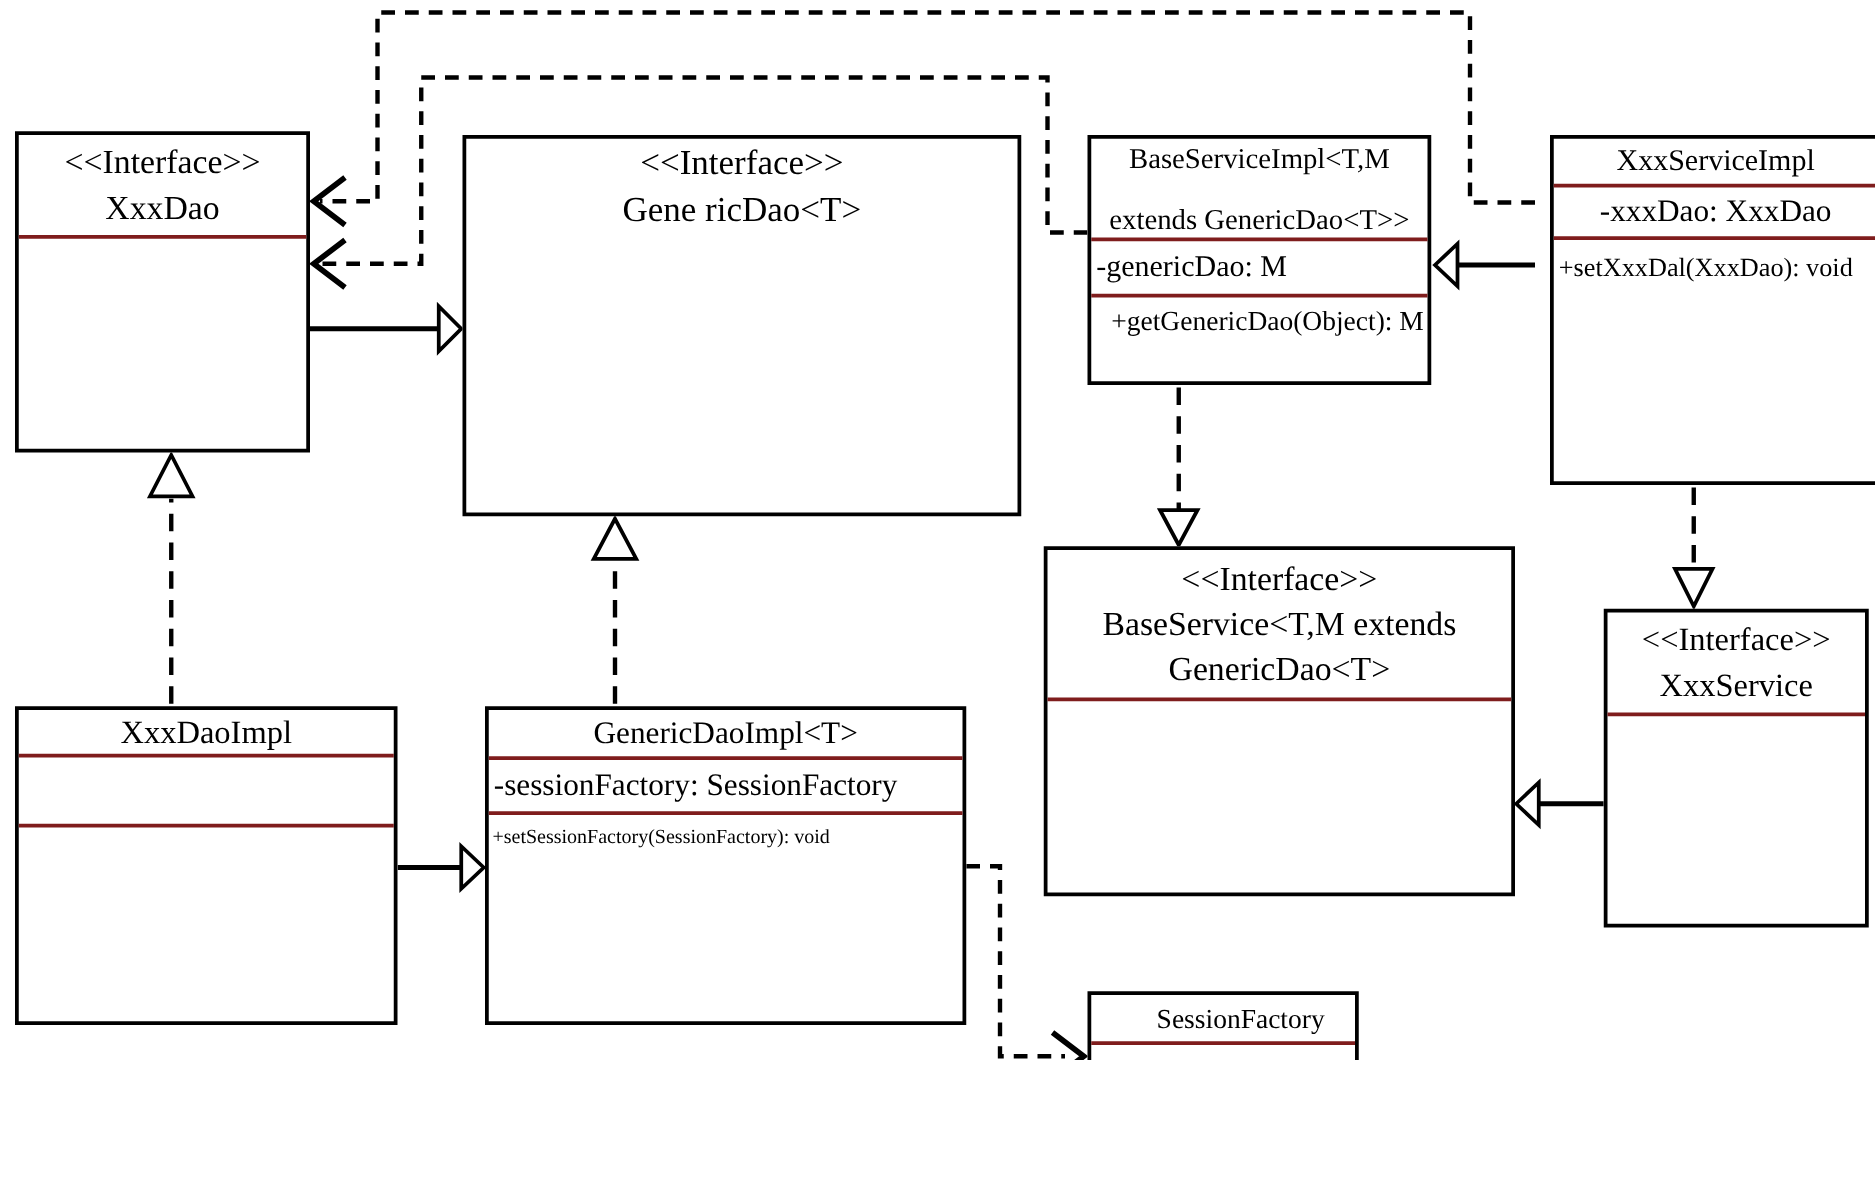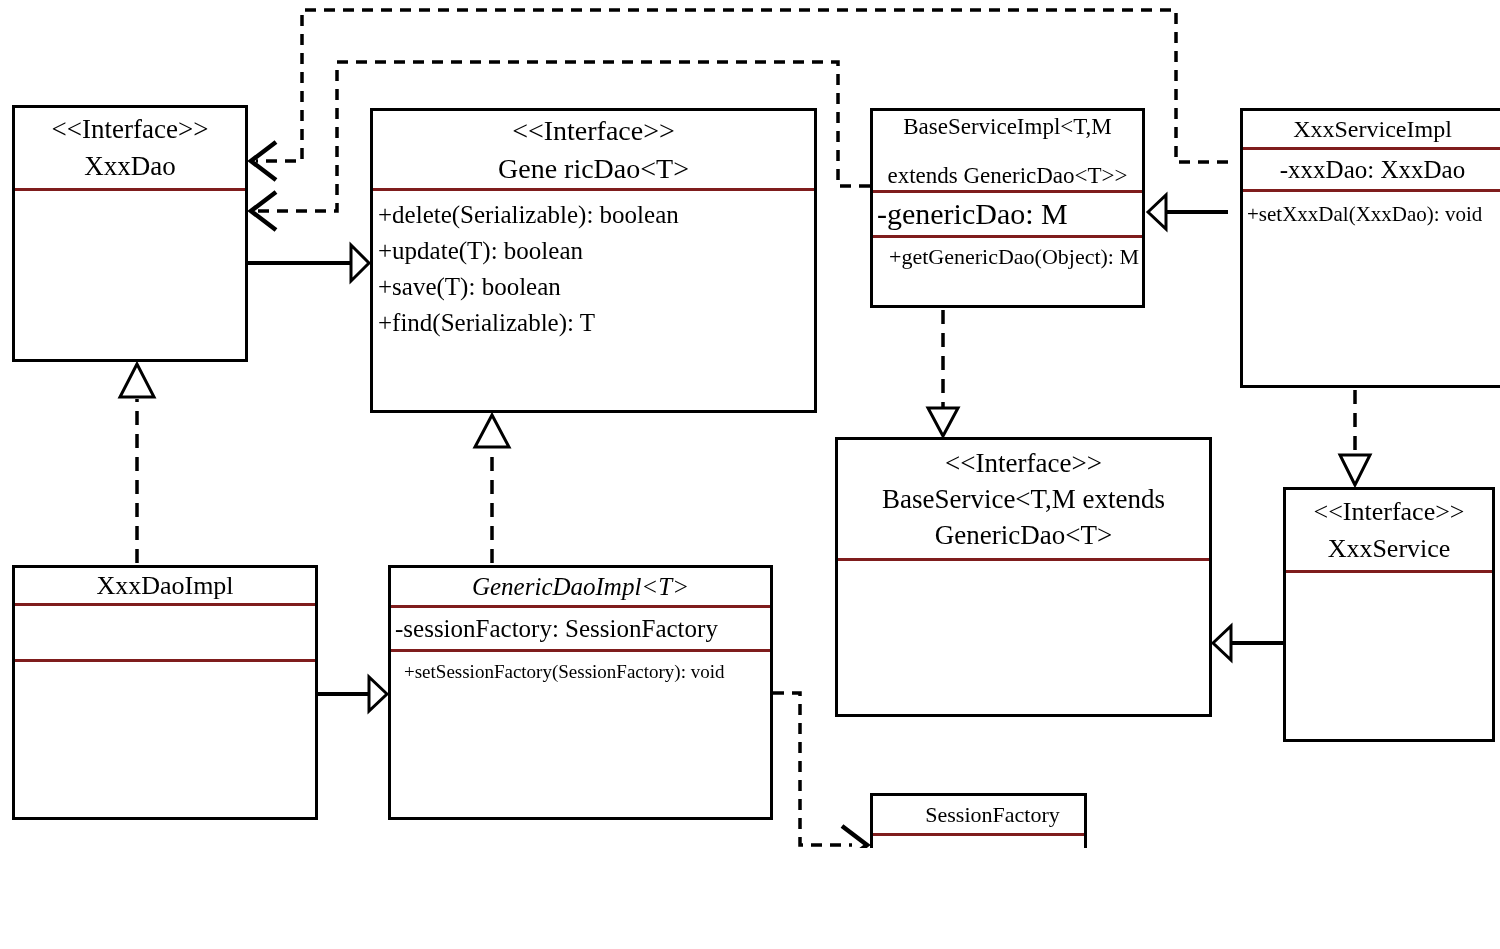--- a/index.html
+++ b/index.html
@@ -69,34 +69,28 @@
       <div>XxxDao</div>
     </div>
     <div class="cmp grow"></div>
   </div>
 
   <div class="uml-box" style="left:370px;top:108px;width:447px;height:305px;">
     <div class="cmp title" style="height:77px;font-size:28px;line-height:38px;">
       <div>&lt;&lt;Interface&gt;&gt;</div>
       <div>Gene ricDao&lt;T&gt;</div>
     </div>
-    <div class="cmp grow methods" style="font-size:25px;line-height:36px;padding-left:5px;">
-      <div class="mline">+delete(Serializable): boolean</div>
-      <div class="mline">+update(T): boolean</div>
-      <div class="mline">+save(T): boolean</div>
-      <div class="mline">+find(Serializable): T</div>
-    </div>
   </div>
 
   <div class="uml-box" style="left:870px;top:108px;width:275px;height:200px;">
     <div class="cmp title" style="height:79px;font-size:23px;line-height:37px;gap:12px;">
       <div>BaseServiceImpl&lt;T,M</div>
       <div>extends GenericDao&lt;T&gt;&gt;</div>
     </div>
-    <div class="cmp attr-row" style="height:45px;font-size:30px;padding-left:4px;">
+    <div class="cmp attr-row" style="height:45px;font-size:24px;padding-left:4px;">
       <div class="mline">-genericDao: M</div>
     </div>
     <div class="cmp grow methods" style="font-size:22px;padding-left:16px;">
       <div class="mline">+getGenericDao(Object): M</div>
     </div>
   </div>
 
   <div class="uml-box" style="left:1240px;top:108px;width:265px;height:280px;">
     <div class="cmp title" style="height:36px;font-size:24px;line-height:36px;">
       <div>XxxServiceImpl</div>
@@ -128,27 +122,27 @@
 
   <div class="uml-box" style="left:12px;top:565px;width:306px;height:255px;">
     <div class="cmp title" style="height:35px;font-size:26px;line-height:35px;">
       <div>XxxDaoImpl</div>
     </div>
     <div class="cmp" style="height:56px;"></div>
     <div class="cmp grow"></div>
   </div>
 
   <div class="uml-box" style="left:388px;top:565px;width:385px;height:255px;">
-    <div class="cmp title" style="height:37px;font-size:25px;line-height:37px;font-style:italic;border-radius:12px;">
+    <div class="cmp title" style="height:37px;font-size:25px;line-height:37px;border-radius:12px;">
       <div>GenericDaoImpl&lt;T&gt;</div>
     </div>
     <div class="cmp attr-row" style="height:44px;font-size:25px;padding-left:4px;">
       <div class="mline">-sessionFactory: SessionFactory</div>
     </div>
-    <div class="cmp grow methods" style="font-size:19px;padding-left:13px;padding-top:9px;">
+    <div class="cmp grow methods" style="font-size:16px;padding-left:3px;padding-top:9px;">
       <div class="mline">+setSessionFactory(SessionFactory): void</div>
     </div>
   </div>
 
   <div class="uml-box" style="left:870px;top:793px;width:217px;height:150px;">
     <div class="cmp title" style="height:37px;font-size:22px;line-height:37px;padding-left:28px;">
       <div>SessionFactory</div>
     </div>
     <div class="cmp" style="height:44px;"></div>
     <div class="cmp grow"></div>

